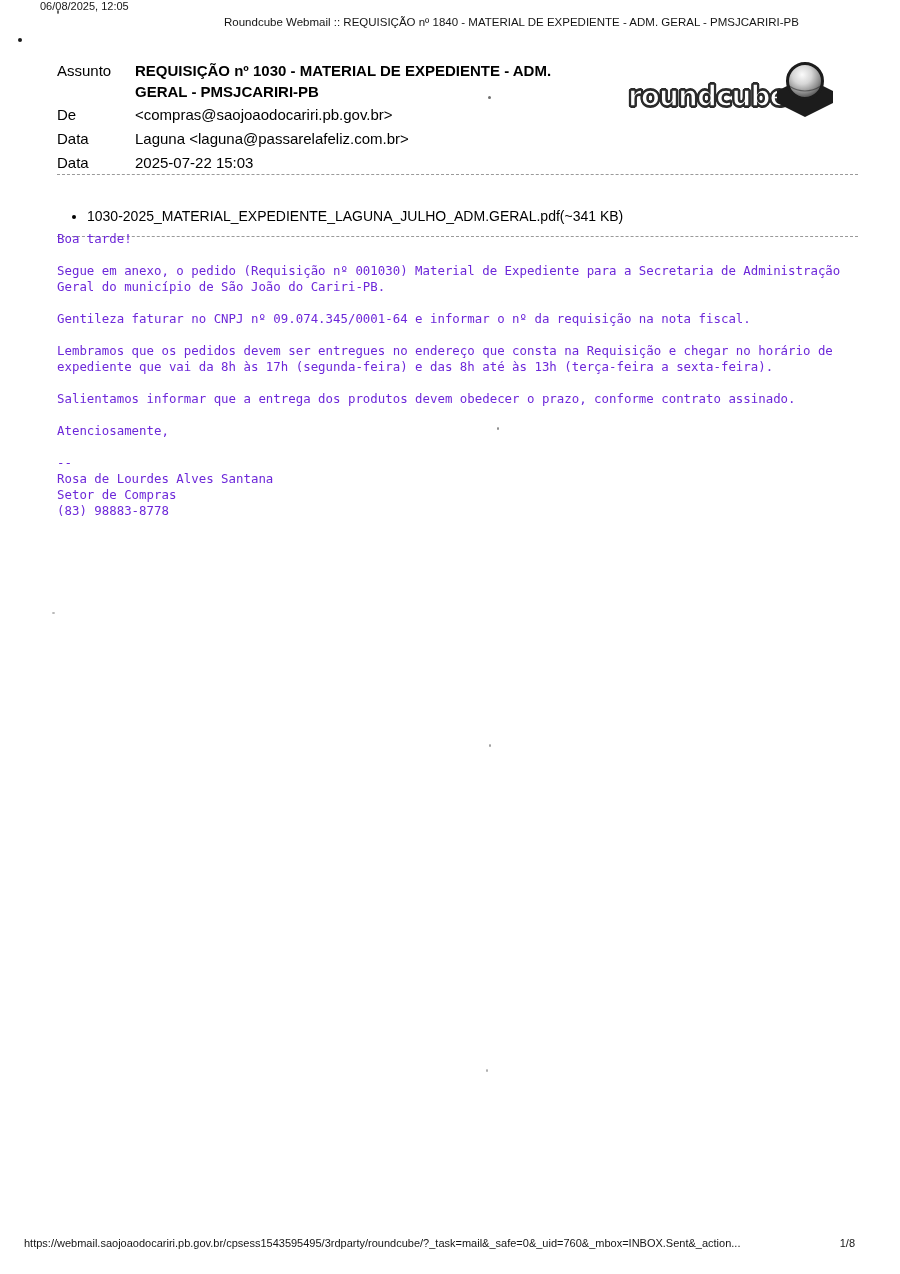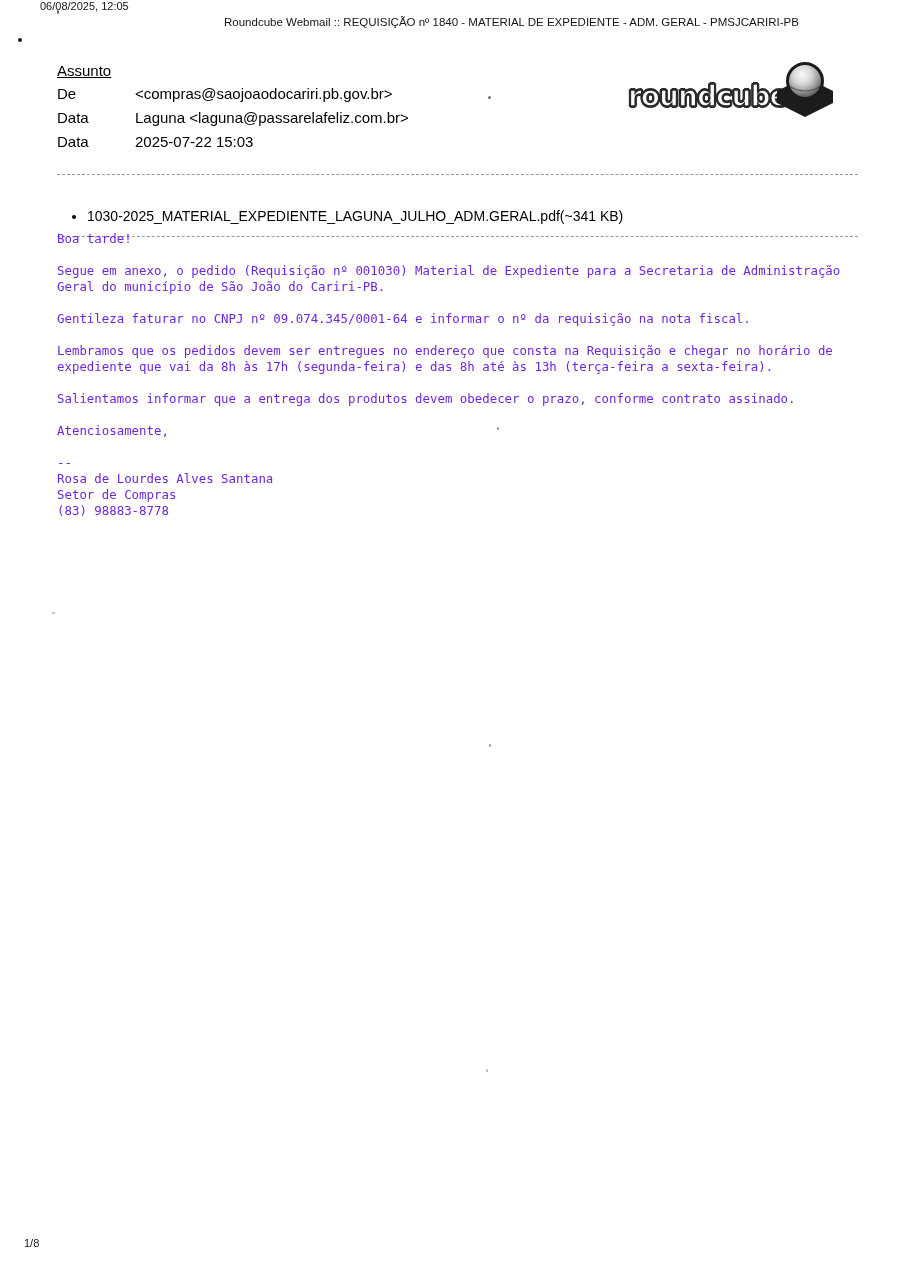--- a/index.html
+++ b/index.html
@@ -27,21 +27,21 @@
     display: flex; justify-content: space-between; align-items: flex-start;
     font-size: 11px; color: #151515;
   }
   .print-footer .url { max-width: 790px; white-space: nowrap; overflow: hidden; }
 
   
   .hdr { position: absolute; left: 57px; top: 60px; width: 565px; }
   .hdr-row { display: flex; margin-bottom: 2px; }
   .hdr-label { width: 78px; flex: none; font-size: 15px; line-height: 22px; }
   .hdr-value { font-size: 15px; line-height: 22px; white-space: pre-line; }
-  .hdr-row.subject .hdr-label { line-height: 21px; text-decoration: underline; }
+  .hdr-row.subject .hdr-label { line-height: 21px; }
   .hdr-row.subject .hdr-value { font-weight: bold; line-height: 21px; width: 480px; }
 
   
   .logo { position: absolute; left: 628px; top: 58px; width: 212px; height: 60px; }
   .logo-text {
     position: absolute; left: 0px; top: 22px;
     font-family: "DejaVu Sans", sans-serif;
     font-size: 28px; font-weight: bold; letter-spacing: -1px;
     color: #ffffff;
     -webkit-text-stroke: 1.6px #2b2b2b;
@@ -82,20 +82,22 @@
 <body>
 
 <div class="page">
 
   <div class="print-date">06/08/2025, 12:05</div>
   <div class="print-title">Roundcube Webmail :: REQUISIÇÃO nº 1840 - MATERIAL DE EXPEDIENTE - ADM. GERAL - PMSJCARIRI-PB</div>
 
   <div class="hdr">
     <div class="hdr-row subject">
       <div class="hdr-label">Assunto</div>
+      <div class="hdr-value">REQUISIÇÃO nº 1030 - MATERIAL DE EXPEDIENTE - ADM.
+GERAL - PMSJCARIRI-PB</div>
     </div>
     <div class="hdr-row">
       <div class="hdr-label">De</div>
       <div class="hdr-value">&lt;compras@saojoaodocariri.pb.gov.br&gt;</div>
     </div>
     <div class="hdr-row">
       <div class="hdr-label">Data</div>
       <div class="hdr-value">Laguna &lt;laguna@passarelafeliz.com.br&gt;</div>
     </div>
     <div class="hdr-row">
@@ -142,20 +144,21 @@
 Salientamos informar que a entrega dos produtos devem obedecer o prazo, conforme contrato assinado.
 
 Atenciosamente,
 
 --
 Rosa de Lourdes Alves Santana
 Setor de Compras
 (83) 98883-8778</div>
 
   <div class="print-footer">
+    <span class="url">https://webmail.saojoaodocariri.pb.gov.br/cpsess1543595495/3rdparty/roundcube/?_task=mail&amp;_safe=0&amp;_uid=760&amp;_mbox=INBOX.Sent&amp;_action...</span>
     <span class="pagenum">1/8</span>
   </div>
 
   <span class="dot d1"></span>
   <span class="dot d2"></span>
   <span class="dot d3"></span>
   <span class="dot d4"></span>
   <span class="dot d5"></span>
   <span class="dot d6"></span>
   <span class="dot d7"></span>

